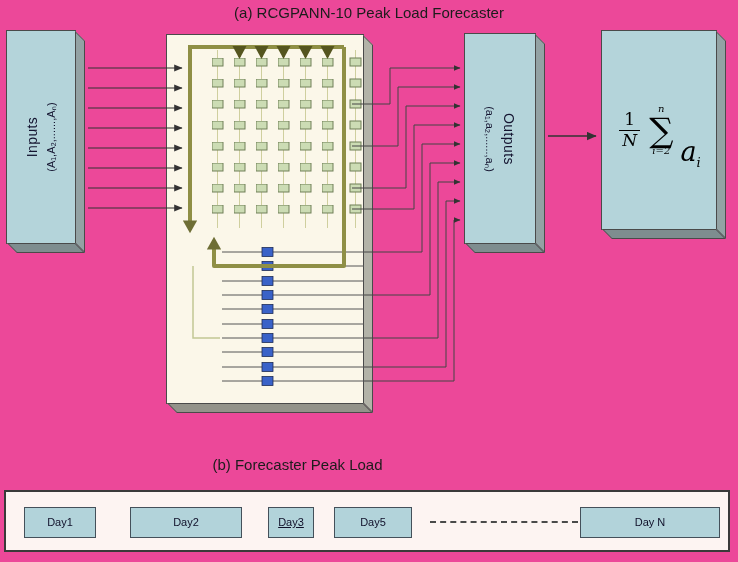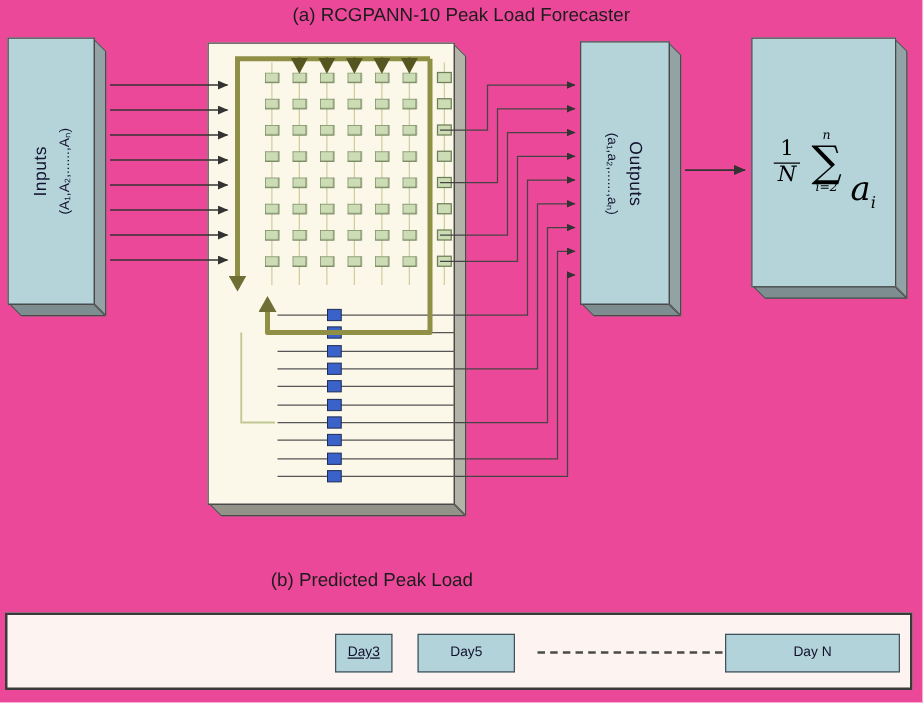--- a/index.html
+++ b/index.html
@@ -203,22 +203,24 @@
       <polyline points="364,252 422,252 422,144 460,144" marker-end="url(#ah)"></polyline>
       <polyline points="364,295 430,295 430,163 460,163" marker-end="url(#ah)"></polyline>
       <polyline points="364,338 438,338 438,182 460,182" marker-end="url(#ah)"></polyline>
       <polyline points="364,367 446,367 446,201 460,201" marker-end="url(#ah)"></polyline>
       <polyline points="364,381 454,381 454,220 460,220" marker-end="url(#ah)"></polyline>
     </g>
 
     <line x1="548" y1="136" x2="596" y2="136" stroke="#333" stroke-width="1.4" marker-end="url(#ah)"></line>
   </svg>
 
-  <div class="title-b">(b) Predicted Peak Load</div>
+  <div class="title-b">(b) Forecaster Peak Load</div>
 
   <div class="panel">
+    <div class="daybox" style="left:18px;width:72px;">Day1</div>
+    <div class="daybox" style="left:124px;width:112px;">Day2</div>
     <div class="daybox" style="left:262px;width:46px;text-decoration:underline;">Day3</div>
     <div class="daybox" style="left:328px;width:78px;">Day5</div>
     <div class="dashline" style="left:424px;width:148px;"></div>
     <div class="daybox" style="left:574px;width:140px;text-align:center;">Day N</div>
   </div>
 
 </div>
 
 </body></html>

